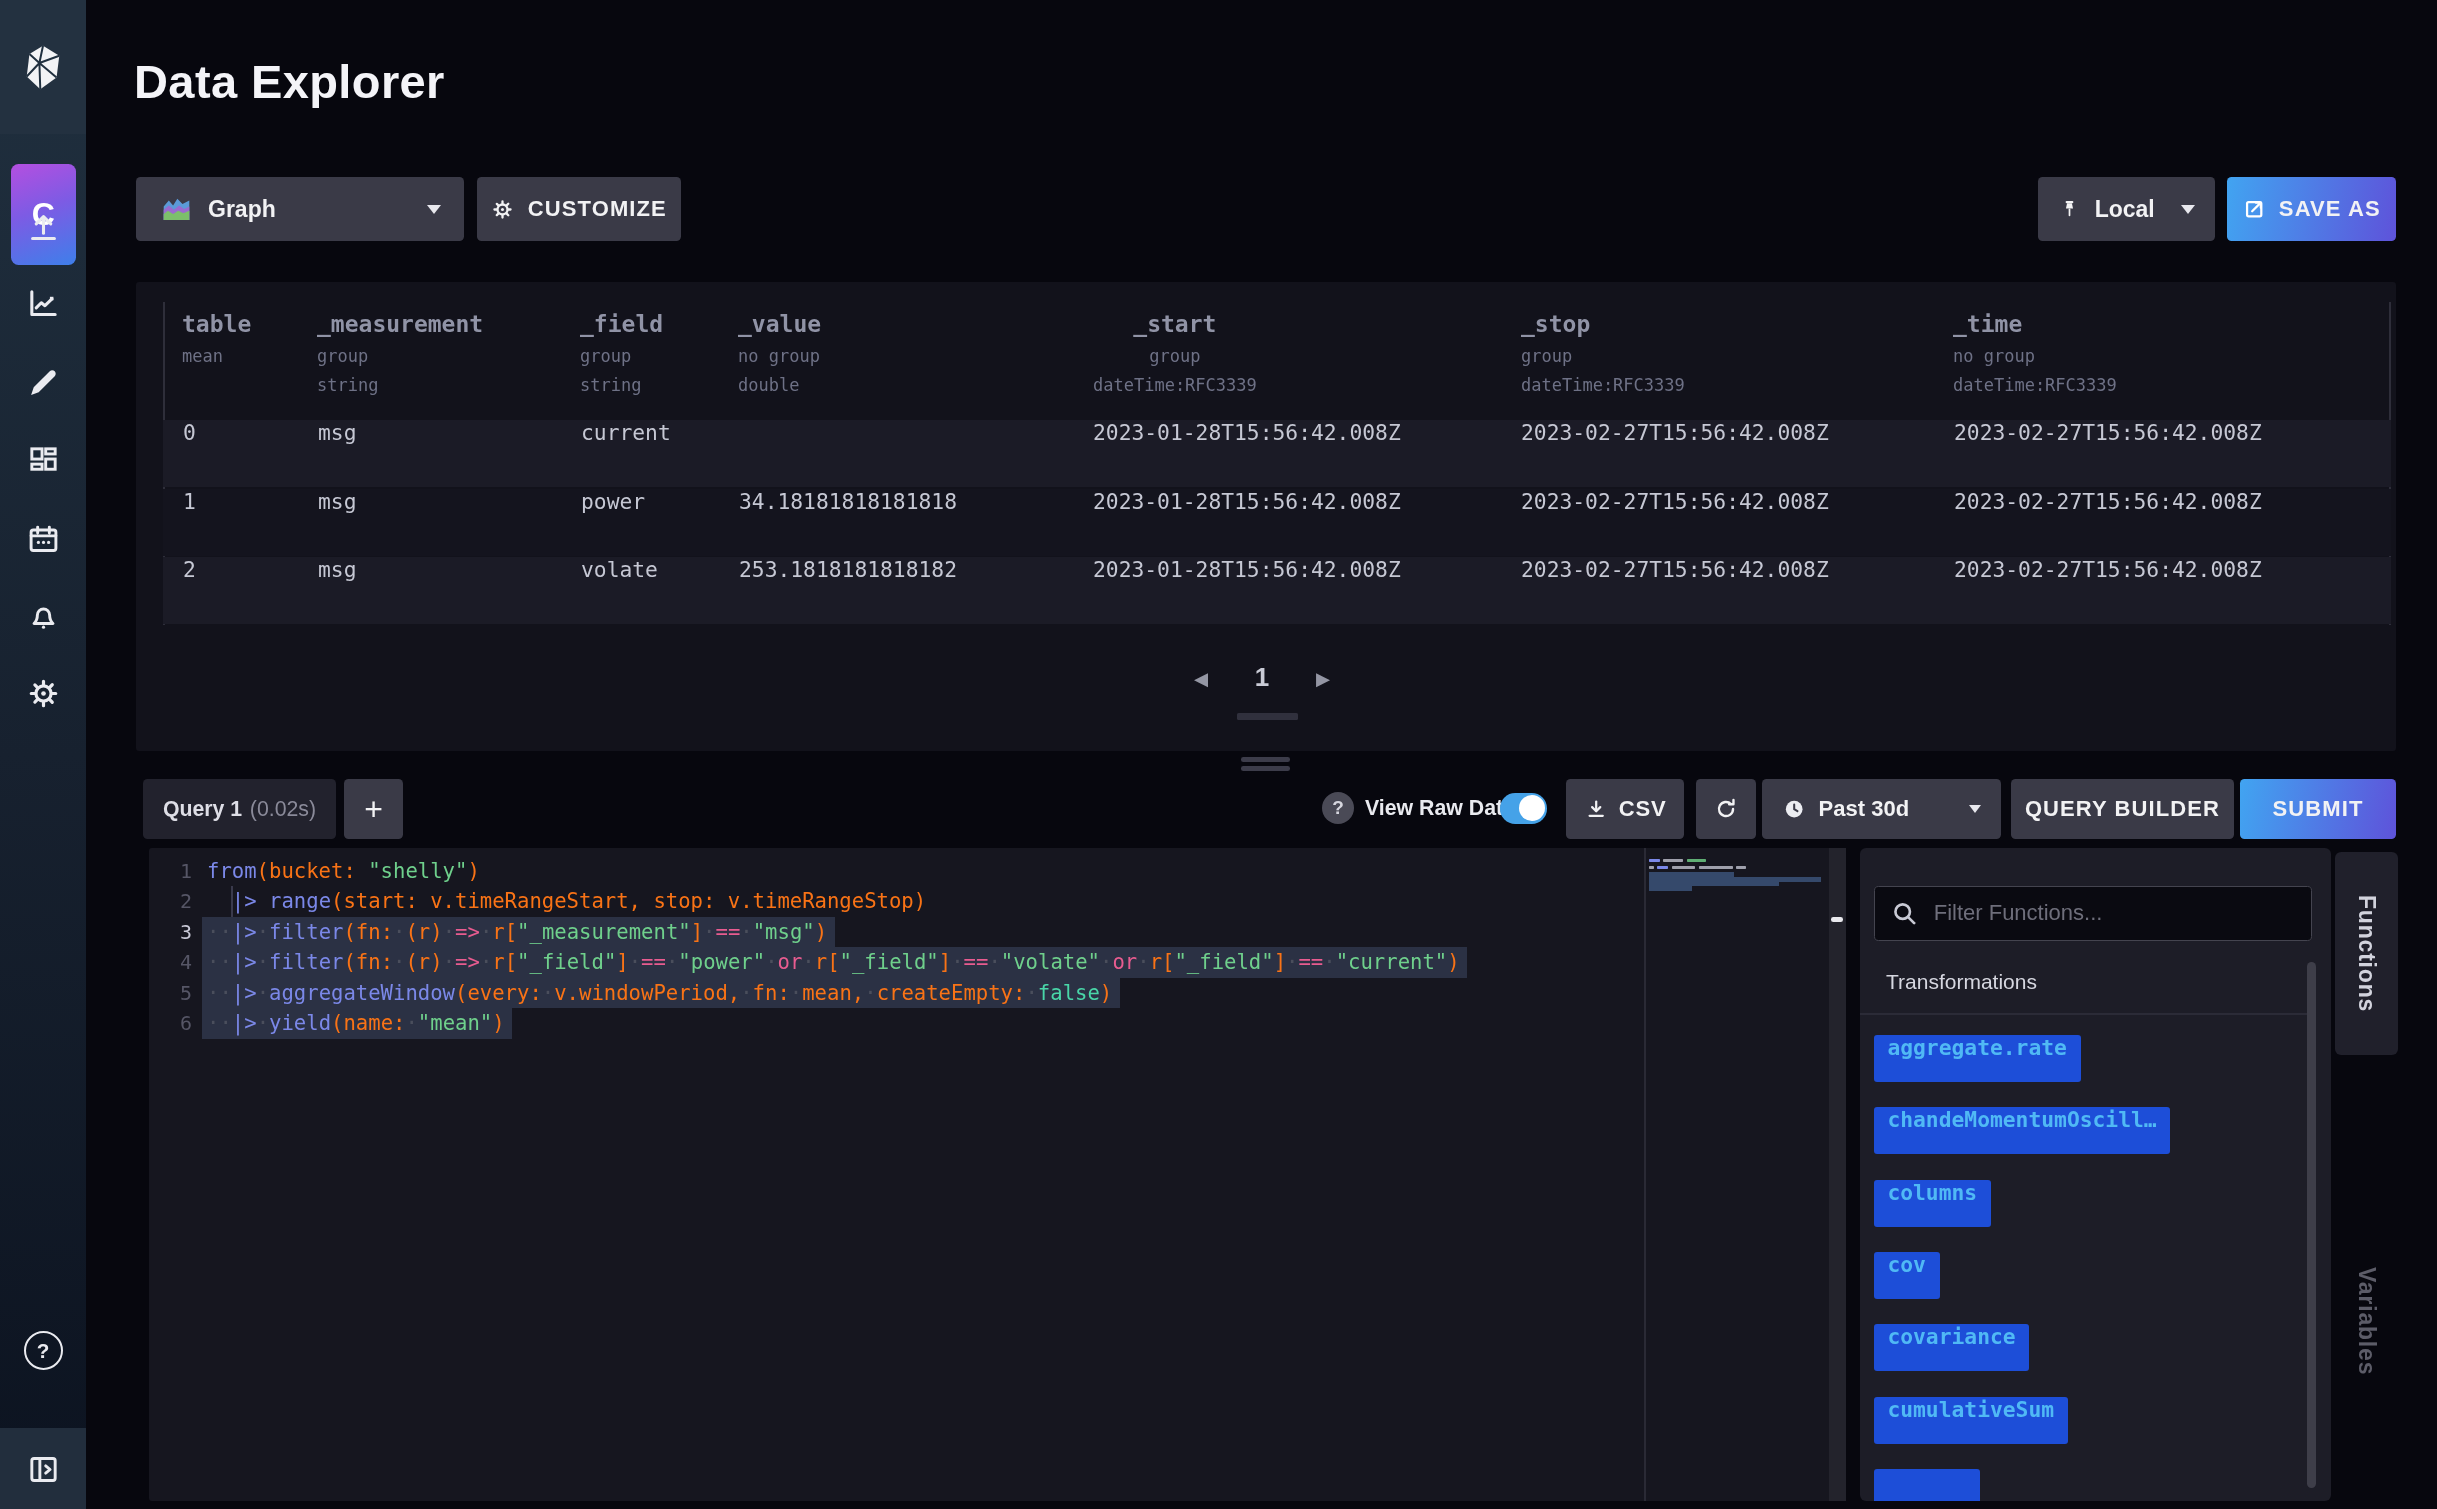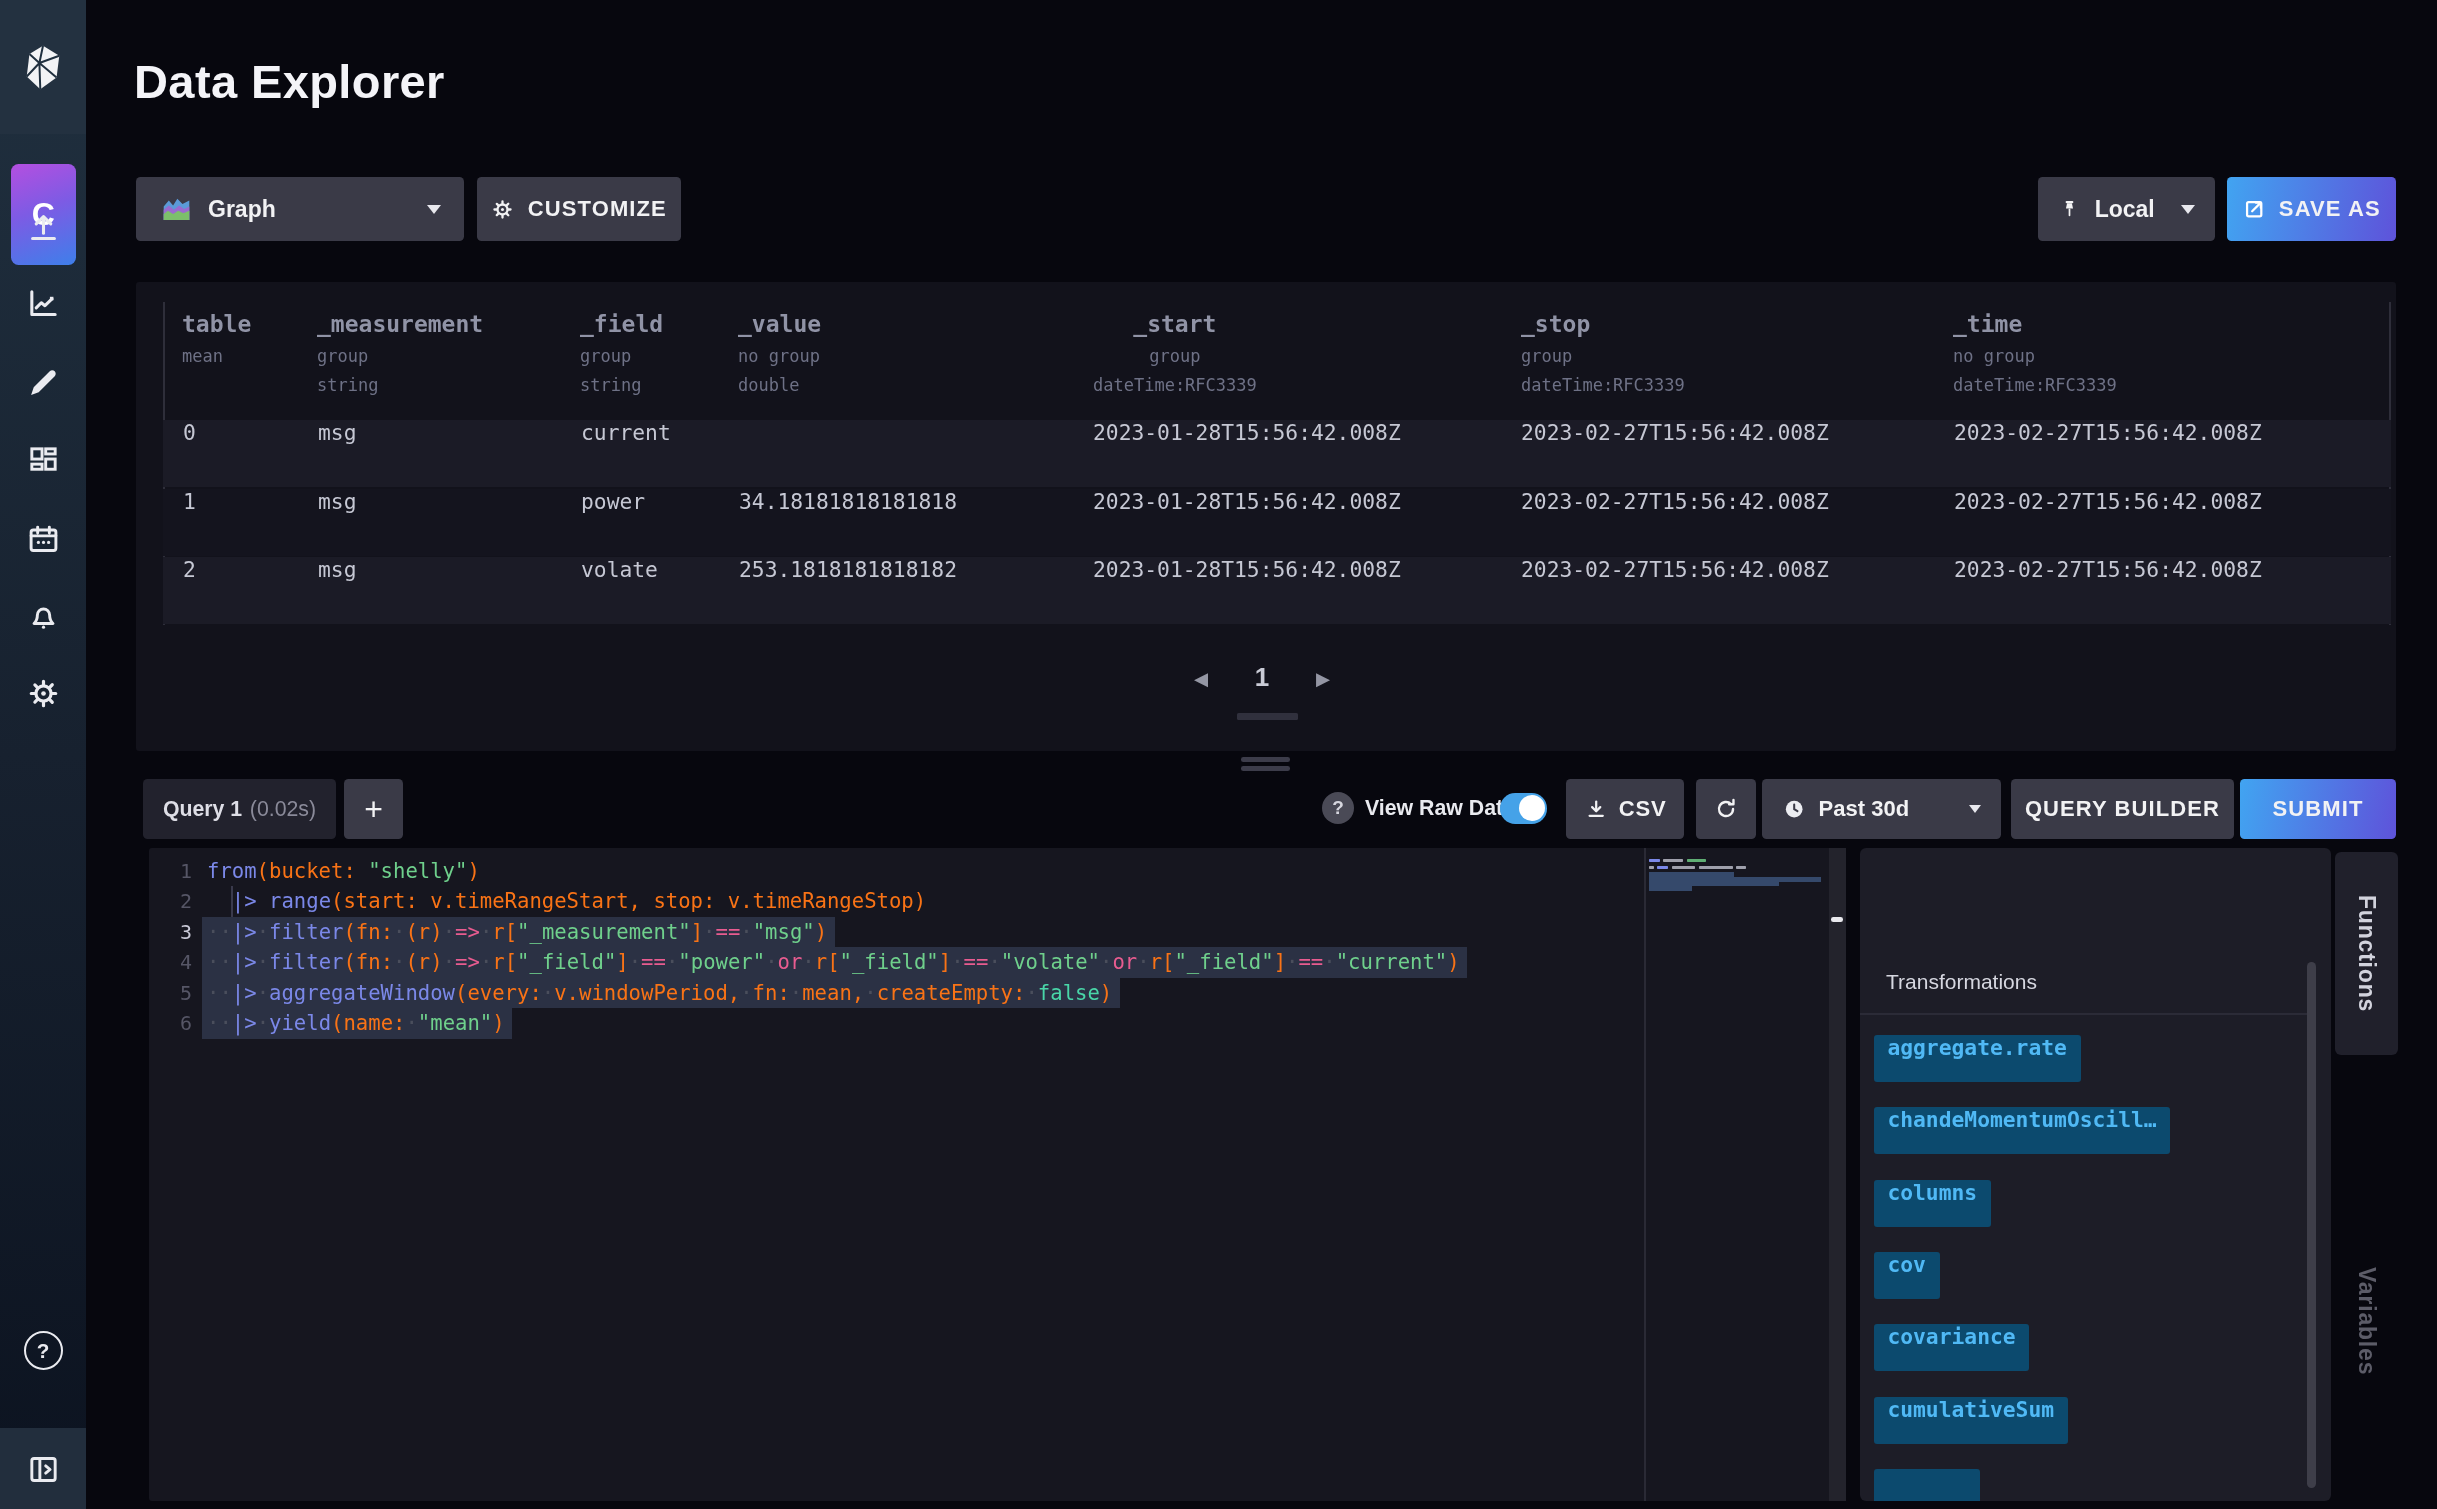--- a/index.html
+++ b/index.html
@@ -100,21 +100,21 @@
 
   
   #fn-panel{position:absolute;left:1860px;top:848px;width:471px;height:653px;background:#1D1D27;
             border-radius:6.1px;overflow:hidden}
   #fn-search{position:absolute;left:13.7px;top:38px;width:438px;height:55px;background:#0A0A11;
              border:1.5px solid #44444F;border-radius:4.6px;box-sizing:border-box}
   #fn-ph{position:absolute;left:59px;top:0;line-height:52px;font-size:22px;color:#6E6E7B}
   #fn-section{position:absolute;left:26px;top:122px;font-size:21px;color:#D6D7E0}
   #fn-divider{position:absolute;left:0;top:165px;width:453px;height:1.5px;background:#2B2B37}
   #fn-scroll{position:absolute;left:447px;top:114px;width:9.1px;height:526px;background:#3E3E49;border-radius:4.6px}
-  .fn-pill{position:absolute;left:13.7px;height:47px;background:#0c4a6e;border-radius:3px;line-height:47px;
+  .fn-pill{position:absolute;left:13.7px;height:47px;background:#1d4ed8;border-radius:3px;line-height:47px;
            padding:0 13.7px;font:700 21.3px "DejaVu Sans Mono",monospace;color:#50B9F5;white-space:nowrap}
 
   
   .vtab{position:absolute;left:2335px;width:63px;display:flex;align-items:center;justify-content:center}
   .vtab span{writing-mode:vertical-rl;font-size:23px;font-weight:600;letter-spacing:0.8px}
   #tab-functions{top:852px;height:203px;background:#20202B;border-radius:6.1px}
   #tab-functions span{color:#D2D3DD}
   #tab-variables{top:1245px;height:152px}
   #tab-variables span{color:#5C5C68}
 
@@ -425,20 +425,29 @@
     <div class="mm-sel" style="top:23px;width:130px"></div>
     <div class="mm-sel" style="top:27.4px;width:43px"></div>
   </div>
 </section>
 
 <div id="split-strip">
   <div id="split-dash"></div>
 </div>
 
 <section id="fn-panel">
+  <div id="fn-search">
+    <span style="position:absolute;left:15.2px;top:12.2px">
+      <svg viewBox="0 0 24 24" width="29" height="29" fill="none" stroke="#C8C9D4" stroke-width="2.2" stroke-linecap="round">
+        <circle cx="10.5" cy="10.5" r="6"></circle>
+          <path d="M15 15l5 5"></path>
+      </svg>
+    </span>
+    <span id="fn-ph">Filter Functions...</span>
+  </div>
   <div id="fn-section">Transformations</div>
   <div id="fn-divider"></div>
   <div id="fn-list">
       <div class="fn-pill" style="top: 187px;">aggregate.rate</div>
       <div class="fn-pill" style="top: 259px;">chandeMomentumOscill…</div>
       <div class="fn-pill" style="top: 332px;">columns</div>
       <div class="fn-pill" style="top: 404px;">cov</div>
       <div class="fn-pill" style="top: 476px;">covariance</div>
       <div class="fn-pill" style="top: 549px;">cumulativeSum</div>
     </div>

